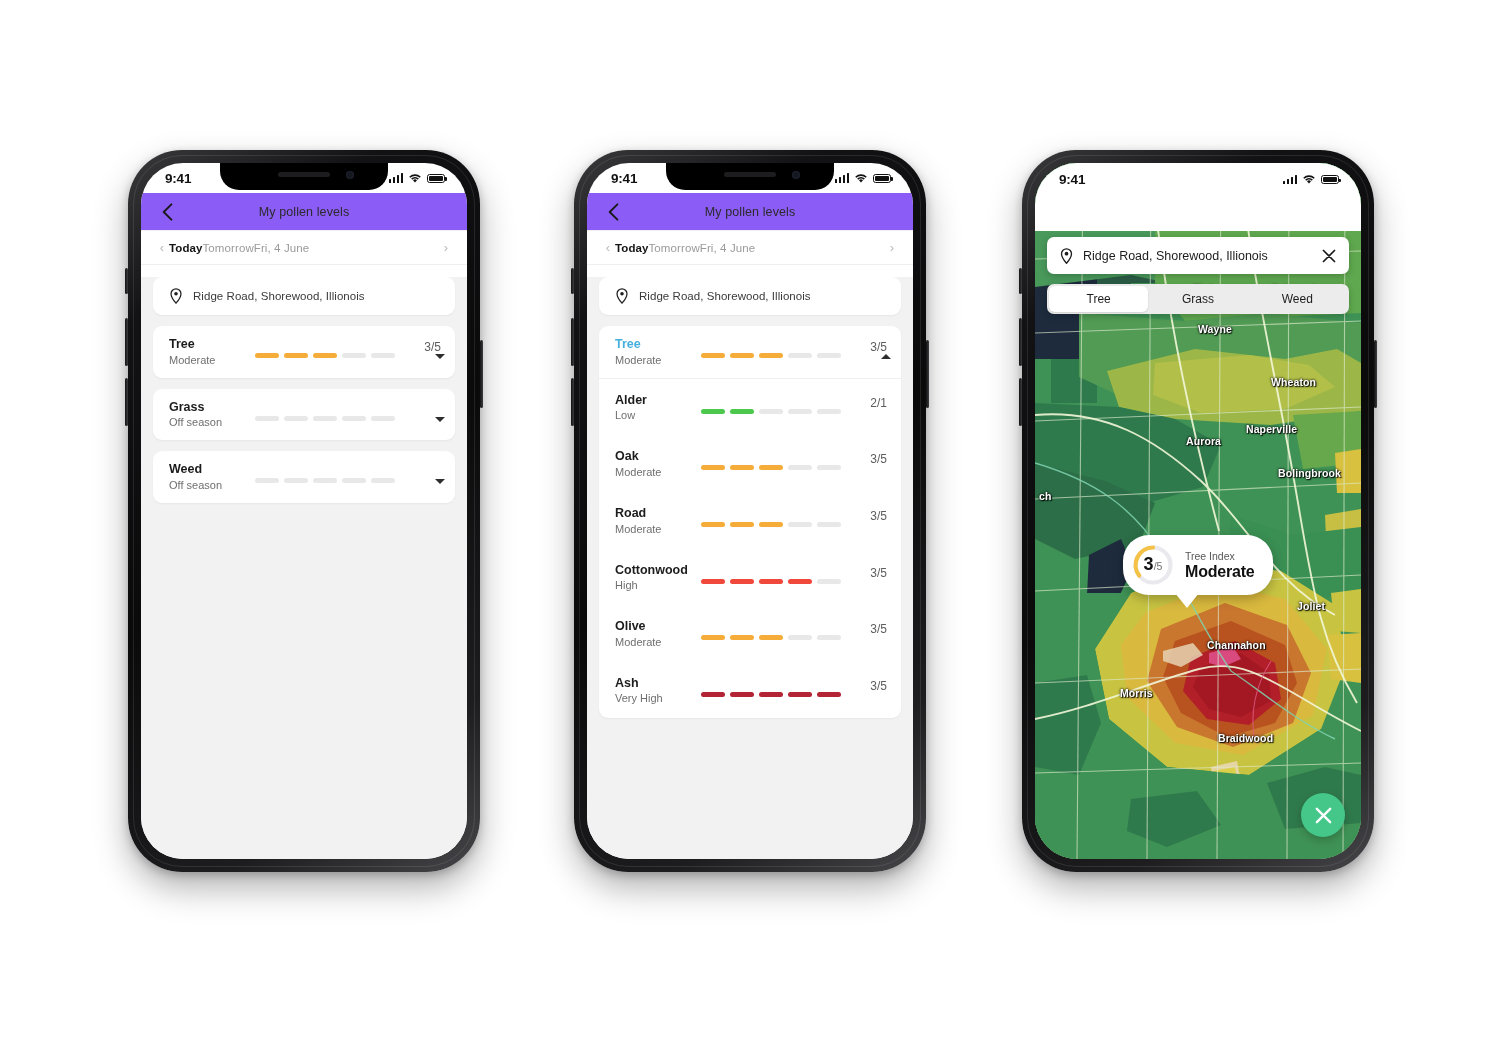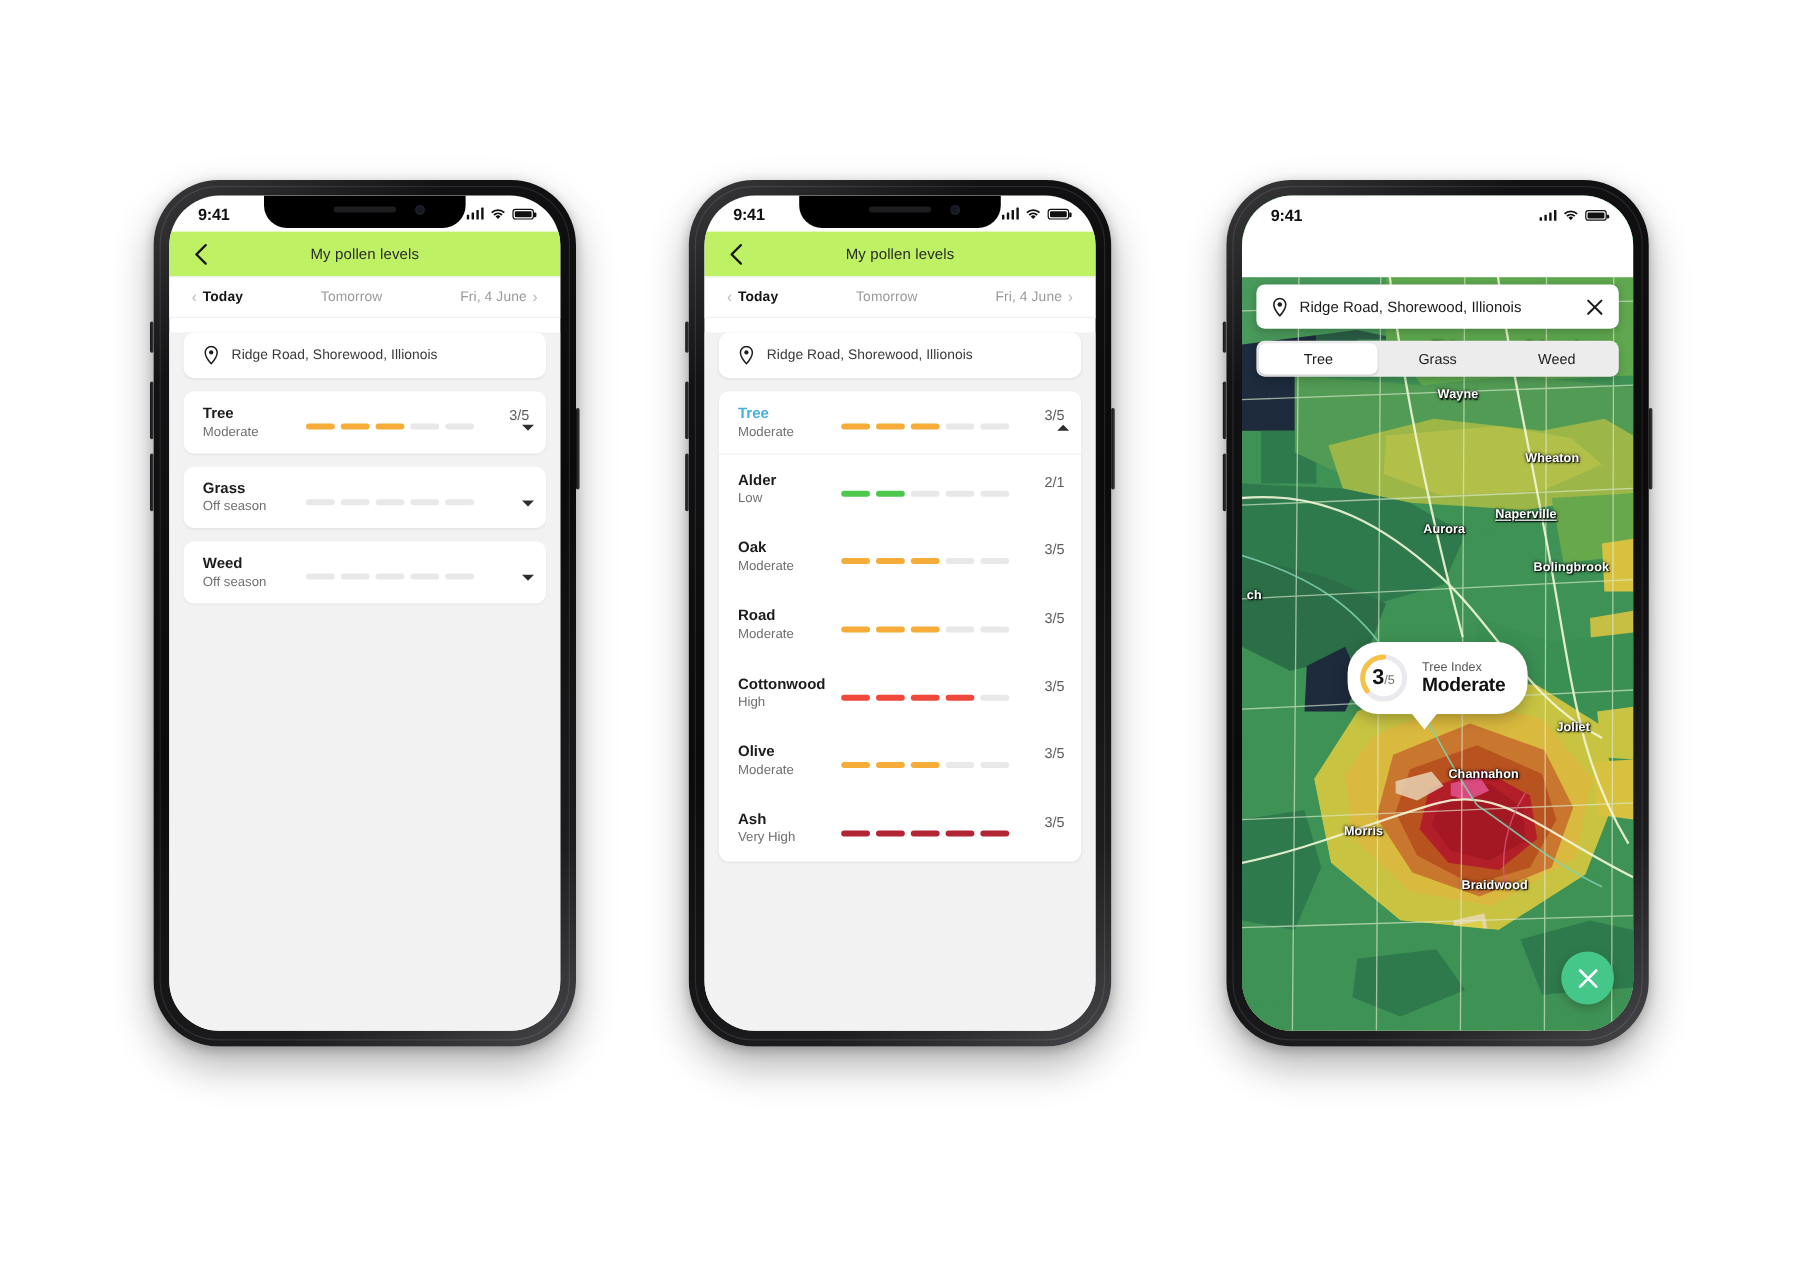--- a/index.html
+++ b/index.html
@@ -54,39 +54,39 @@
   .sig{ display:flex; align-items:flex-end; gap:1.5px; height:9px; }
   .sig i{ display:block; width:2.5px; background:#111; border-radius:0.5px; }
   .sig i:nth-child(1){height:3.5px}.sig i:nth-child(2){height:5.5px}
   .sig i:nth-child(3){height:7.5px}.sig i:nth-child(4){height:9.5px}
   .batt{ width:18px; height:9px; border:1.3px solid #111; border-radius:2.6px; position:relative;}
   .batt::before{content:"";position:absolute;left:1px;top:1px;bottom:1px;right:1px;background:#111;border-radius:1px;}
   .batt::after{content:"";position:absolute;right:-3px;top:2.6px;width:1.6px;height:3.6px;background:#111;border-radius:0 1px 1px 0;}
 
   
   .navbar{
-    height:38px; display:flex; align-items:center; position:relative; background:#bef264;
+    height:38px; display:flex; align-items:center; position:relative; background:#8b5cf6;
     border-bottom:1px solid #f0f0f0;
   }
   .nav-back{
     position:absolute; left:16px; top:50%; transform:translateY(-50%);
     width:20px;height:20px; display:flex;align-items:center;justify-content:center;
   }
   .nav-title{
     width:100%; text-align:center; font-size:12.5px; color:#2b2b2b; font-weight:400;
     letter-spacing:0.1px;
   }
   .nav-back-label{ position:absolute; left:16px; display:flex; align-items:center; gap:8px;
     font-size:13px; color:#2f2f2f; }
 
   .daybar{
     height:34px; display:flex; align-items:center; justify-content:space-between;
     padding:0 14px; background:#fff; border-bottom:1px solid #efefef;
   }
-  .daybar .days{ flex:1; display:flex; align-items:center; justify-content:space-between; }
+  .daybar .days{ flex:1; display:flex; align-items:center; justify-content:flex-start; }
   .day{ font-size:11.5px; color:#9a9a9a; letter-spacing:0.1px; }
   .day.active{ color:#141414; font-weight:700; }
   .arrow{ font-size:13px; color:#b9b9b9; width:14px; text-align:center; }
 
   .screen-body{ background:#f2f2f2; height:100%; position:relative; }
 
   .loc-card{
     margin:12px 12px 0 12px; background:#fff; border-radius:9px; height:38px;
     display:flex; align-items:center; gap:10px; padding:0 16px;
     box-shadow:0 1px 2px rgba(0,0,0,0.05);
@@ -588,21 +588,21 @@
               <path d="M236 498 C 222 520, 214 548, 220 580"></path>
             </g>
           </g>
         </svg>
 
         <div id="labels-host">
             <div class="mlabel" style="left: 158px; top: 120px;">Elgin</div>
             <div class="mlabel" style="left: 236px; top: 120px;">Schaumburg</div>
             <div class="mlabel" style="left: 163px; top: 160px;">Wayne</div>
             <div class="mlabel" style="left: 236px; top: 213px;">Wheaton</div>
-            <div class="mlabel" style="left: 211px; top: 260px; text-decoration: underline;">Naperville</div>
+            <div class="mlabel" style="left: 211px; top: 260px;">Naperville</div>
             <div class="mlabel" style="left: 134px; top: 272px; padding-left: 17px;">Aurora</div>
             <div class="mlabel" style="left: 243px; top: 304px;">Bolingbrook</div>
             <div class="mlabel" style="left: 4px; top: 327px;">ch</div>
             <div class="mlabel" style="left: 262px; top: 437px;">Joliet</div>
             <div class="mlabel" style="left: 172px; top: 476px;">Channahon</div>
             <div class="mlabel" style="left: 85px; top: 524px;">Morris</div>
             <div class="mlabel" style="left: 183px; top: 569px;">Braidwood</div>
           </div>
 
         <div class="callout">

